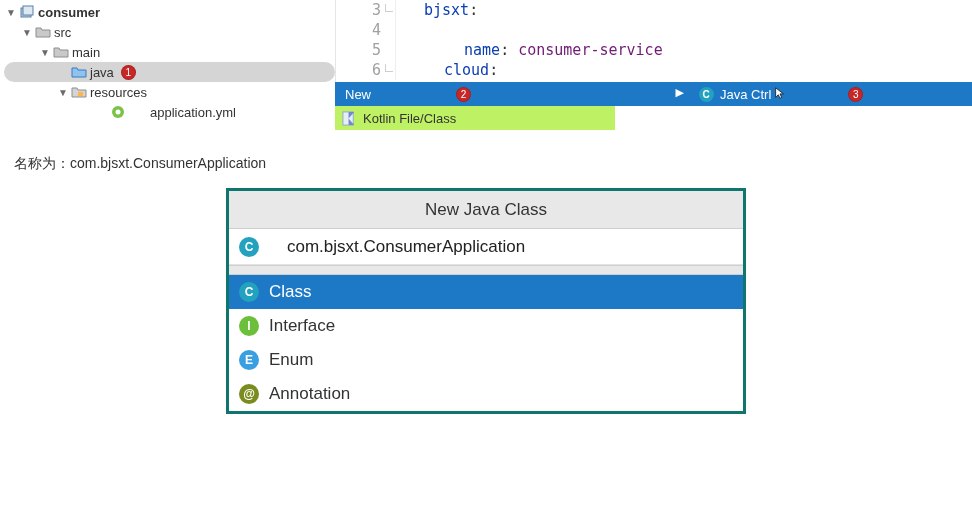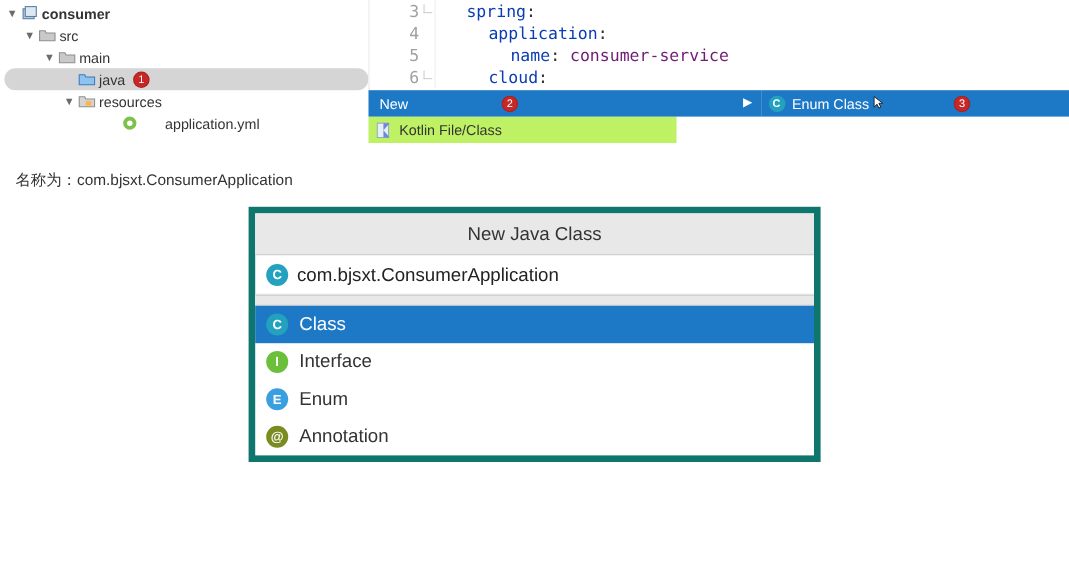--- a/index.html
+++ b/index.html
@@ -38,25 +38,25 @@
   .ctx-left .shortcut { position: absolute; right: 18px; color: #555; font-size: 12px; }
   .ctx-left .mm-ico { width: 16px; margin-right: 8px; display: inline-flex; justify-content: center; }
   .ctx-right { width: 280px; background: #bef264; display: flex; align-items: center; padding-left: 6px; gap: 6px; }
   .ctx-right.highlight { background: #1d78c6; color: #fff; }
   .ctx-right .mm-ico { width: 16px; display: inline-flex; justify-content: center; }
 
   
   .caption { font-size: 14px; padding: 25px 0 0 14px; font-family: "Microsoft YaHei","Segoe UI",sans-serif; }
 
   
-  .dialog { width: 520px; margin: 15px auto 0 auto; border: 6px solid #0f766e; background: #fff; }
+  .dialog { width: 520px; margin: 15px auto 0 auto; border: 3px solid #0f766e; background: #fff; }
   .dialog .title { height: 38px; background: #e8e8e8; border-bottom: 1px solid #cfcfcf; display: flex; align-items: center; justify-content: center; font-size: 17px; color: #333; }
   .dialog .input-row { height: 36px; display: flex; align-items: center; padding: 0 10px; border-bottom: 1px solid #e3e3e3; }
   .dialog .input-row .kind-ico { width: 20px; height: 20px; margin-right: 8px; }
-  .dialog .input-row input { border: none; outline: none; font-size: 17px; flex: 1; color: #222; background: transparent; }
+  .dialog .input-row input { border: none; outline: none; font-size: 17px; flex: 1; color: #222; background: transparent; margin-left: 20px; }
   .dialog .sep { height: 10px; background: #e8e8e8; border-top: 1px solid #cfcfcf; border-bottom: 1px solid #cfcfcf; }
   .dialog .opt { height: 34px; display: flex; align-items: center; padding: 0 10px; gap: 10px; font-size: 17px; color: #333; }
   .dialog .opt.selected { background: #1d78c6; color: #fff; }
   .dialog .opt .kind-ico { width: 20px; height: 20px; }
 
   .kind-ico { border-radius: 50%; display: inline-flex; align-items: center; justify-content: center; font-weight: bold; font-size: 12px; color: #fff; }
   .ki-C { background: #22a2bf; }
   .ki-I { background: #6bbf3a; }
   .ki-E { background: #3a9fe0; }
   .ki-A { background: #7a8b1f; }
@@ -127,25 +127,24 @@
           </svg>
       </span>
       <span class="label">application.yml</span>
     </div>
   </div>
 
   <div class="right">
     <div class="editor" id="editor" style="height: 82px;">
         <div class="line">
           <div class="gutter">3<span class="guttermark"></span></div>
-          <div style="padding-left: 28px;"><span class="tok-key">spring</span><span>:</span></div>
+          <div style="padding-left: 28px;"><span class="tok-key">bjsxt</span><span>:</span></div>
         </div>
         <div class="line">
           <div class="gutter">4</div>
-          <div style="padding-left: 48px;"><span class="tok-key">application</span><span>:</span></div>
         </div>
         <div class="line">
           <div class="gutter">5</div>
           <div style="padding-left: 68px;"><span class="tok-key">name</span><span>: </span><span class="tok-val">consumer-service</span></div>
         </div>
         <div class="line">
           <div class="gutter">6<span class="guttermark"></span></div>
           <div style="padding-left: 48px;"><span class="tok-key">cloud</span><span>:</span></div>
         </div>
       </div>
@@ -153,21 +152,21 @@
       <div class="ctx-row">
         <div class="ctx-left highlight">
           <span>New</span>
           <span class="badge-num" style="margin-left:85px">2</span>
           <span class="sub-arrow">▶</span>
         </div>
         <div class="ctx-right highlight">
           <span class="mm-ico">
             <span class="kind-ico ki-C" style="width:15px;height:15px;font-size:10px;">C</span>
           </span>
-          <span>Enum Class</span>
+          <span>Java Ctrl</span>
           <span class="cursor-icon" style="margin-left:-4px;">
             <svg viewBox="0 0 16 16">
                 <path d="M3 2l0 11 3-3 2 4 2-1-2-4 4 0z" fill="#fff" stroke="#222"></path>
               </svg>
           </span>
           <span class="badge-num" style="margin-left:55px">3</span>
         </div>
       </div>
       <div class="ctx-row">
         <div class="ctx-right">

